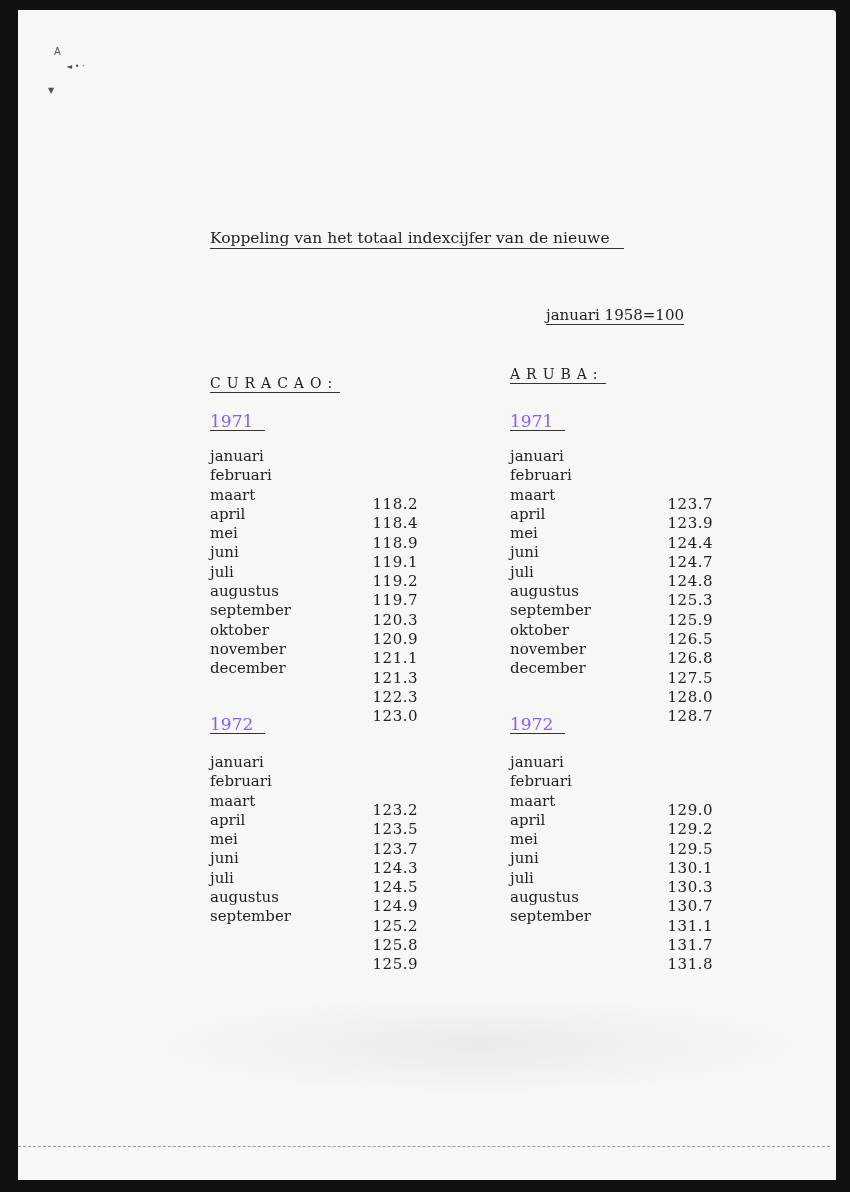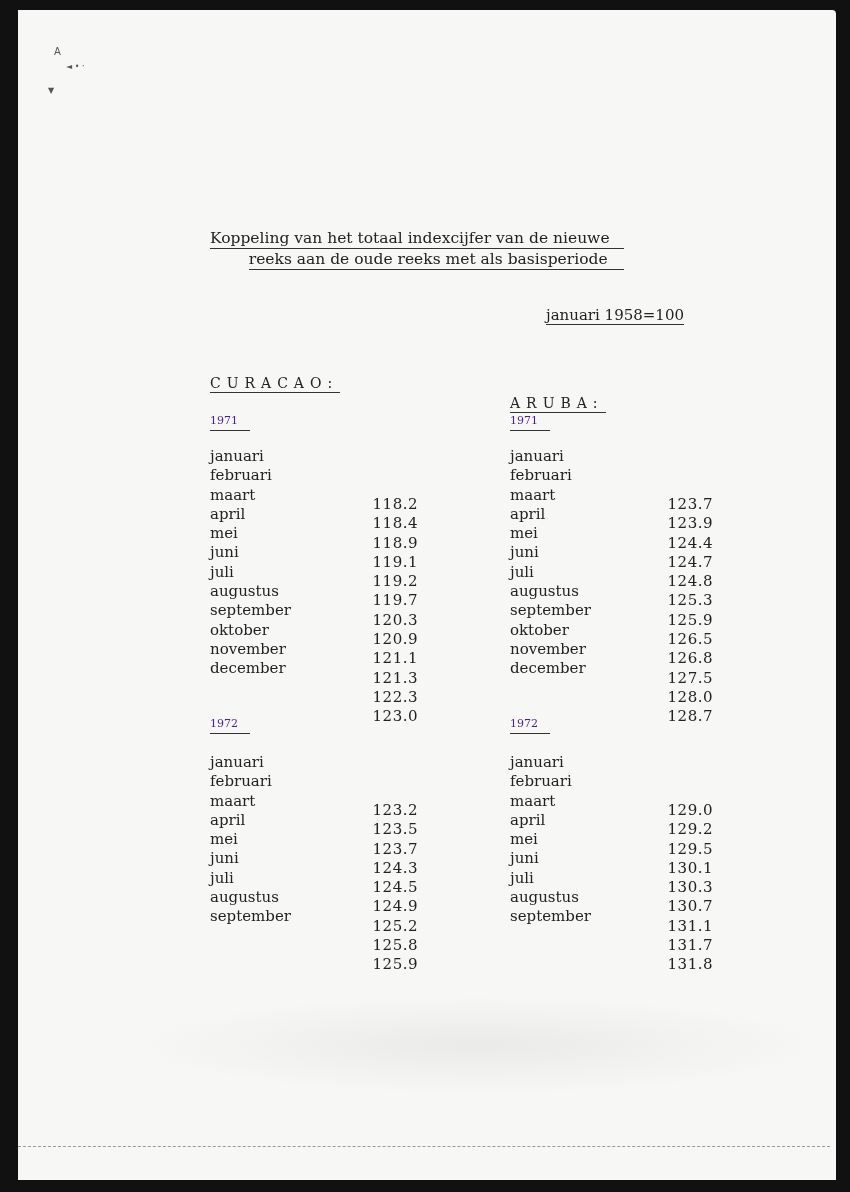--- a/index.html
+++ b/index.html
@@ -58,22 +58,22 @@
     position: absolute;
     font-size: 14px;
     letter-spacing: 6px;
     color: #222;
     border-bottom: 1.5px solid #333;
     line-height: 17px;
     padding-right: 2px;
   }
   .year {
     position: absolute;
-    font-size: 11px;
-    color: #4c1d95;
+    font-size: 17px;
+    color: #8b5cf6;
     border-bottom: 1.5px solid #333;
     line-height: 18px;
     padding-right: 12px;
   }
   .table {
     position: absolute;
     font-size: 15px;
     color: #222;
   }
   .row {
@@ -105,21 +105,20 @@
 <body>
 
 <div class="page">
 
   <span class="mark" style="left:36px;top:36px;">A</span>
   <span class="mark" style="left:48px;top:52px;font-size:8px;">◄ • ·</span>
   <span class="mark" style="left:30px;top:76px;font-size:8px;">▼</span>
 
   <div class="title" style="left:192px;">
     <div class="line1">Koppeling van het totaal indexcijfer van de nieuwe</div><br>
-    <div class="line2">reeks aan de oude reeks met als basisperiode</div>
   </div>
 
   <div class="base" style="left:528px;">januari 1958=100</div>
 
   <div class="region-head" style="left:192px;top:365px;">CURACAO:</div>
   <div class="year" style="left:192px;top:402px;">1971</div>
 
   <div class="table" style="left:192px;top:437px;width:208px;">
     <div class="row">
         <span class="m">januari</span>
@@ -205,21 +204,21 @@
     <div class="row">
         <span class="m">augustus</span>
         <span class="v">125.8</span>
       </div>
     <div class="row">
         <span class="m">september</span>
         <span class="v">125.9</span>
       </div>
   </div>
 
-  <div class="region-head" style="left:492px;top:385px;">ARUBA:</div>
+  <div class="region-head" style="left:492px;top:356px;">ARUBA:</div>
   <div class="year" style="left:492px;top:402px;">1971</div>
 
   <div class="table" style="left:492px;top:437px;width:203px;">
     <div class="row">
         <span class="m">januari</span>
         <span class="v">123.7</span>
       </div>
     <div class="row">
         <span class="m">februari</span>
         <span class="v">123.9</span>

